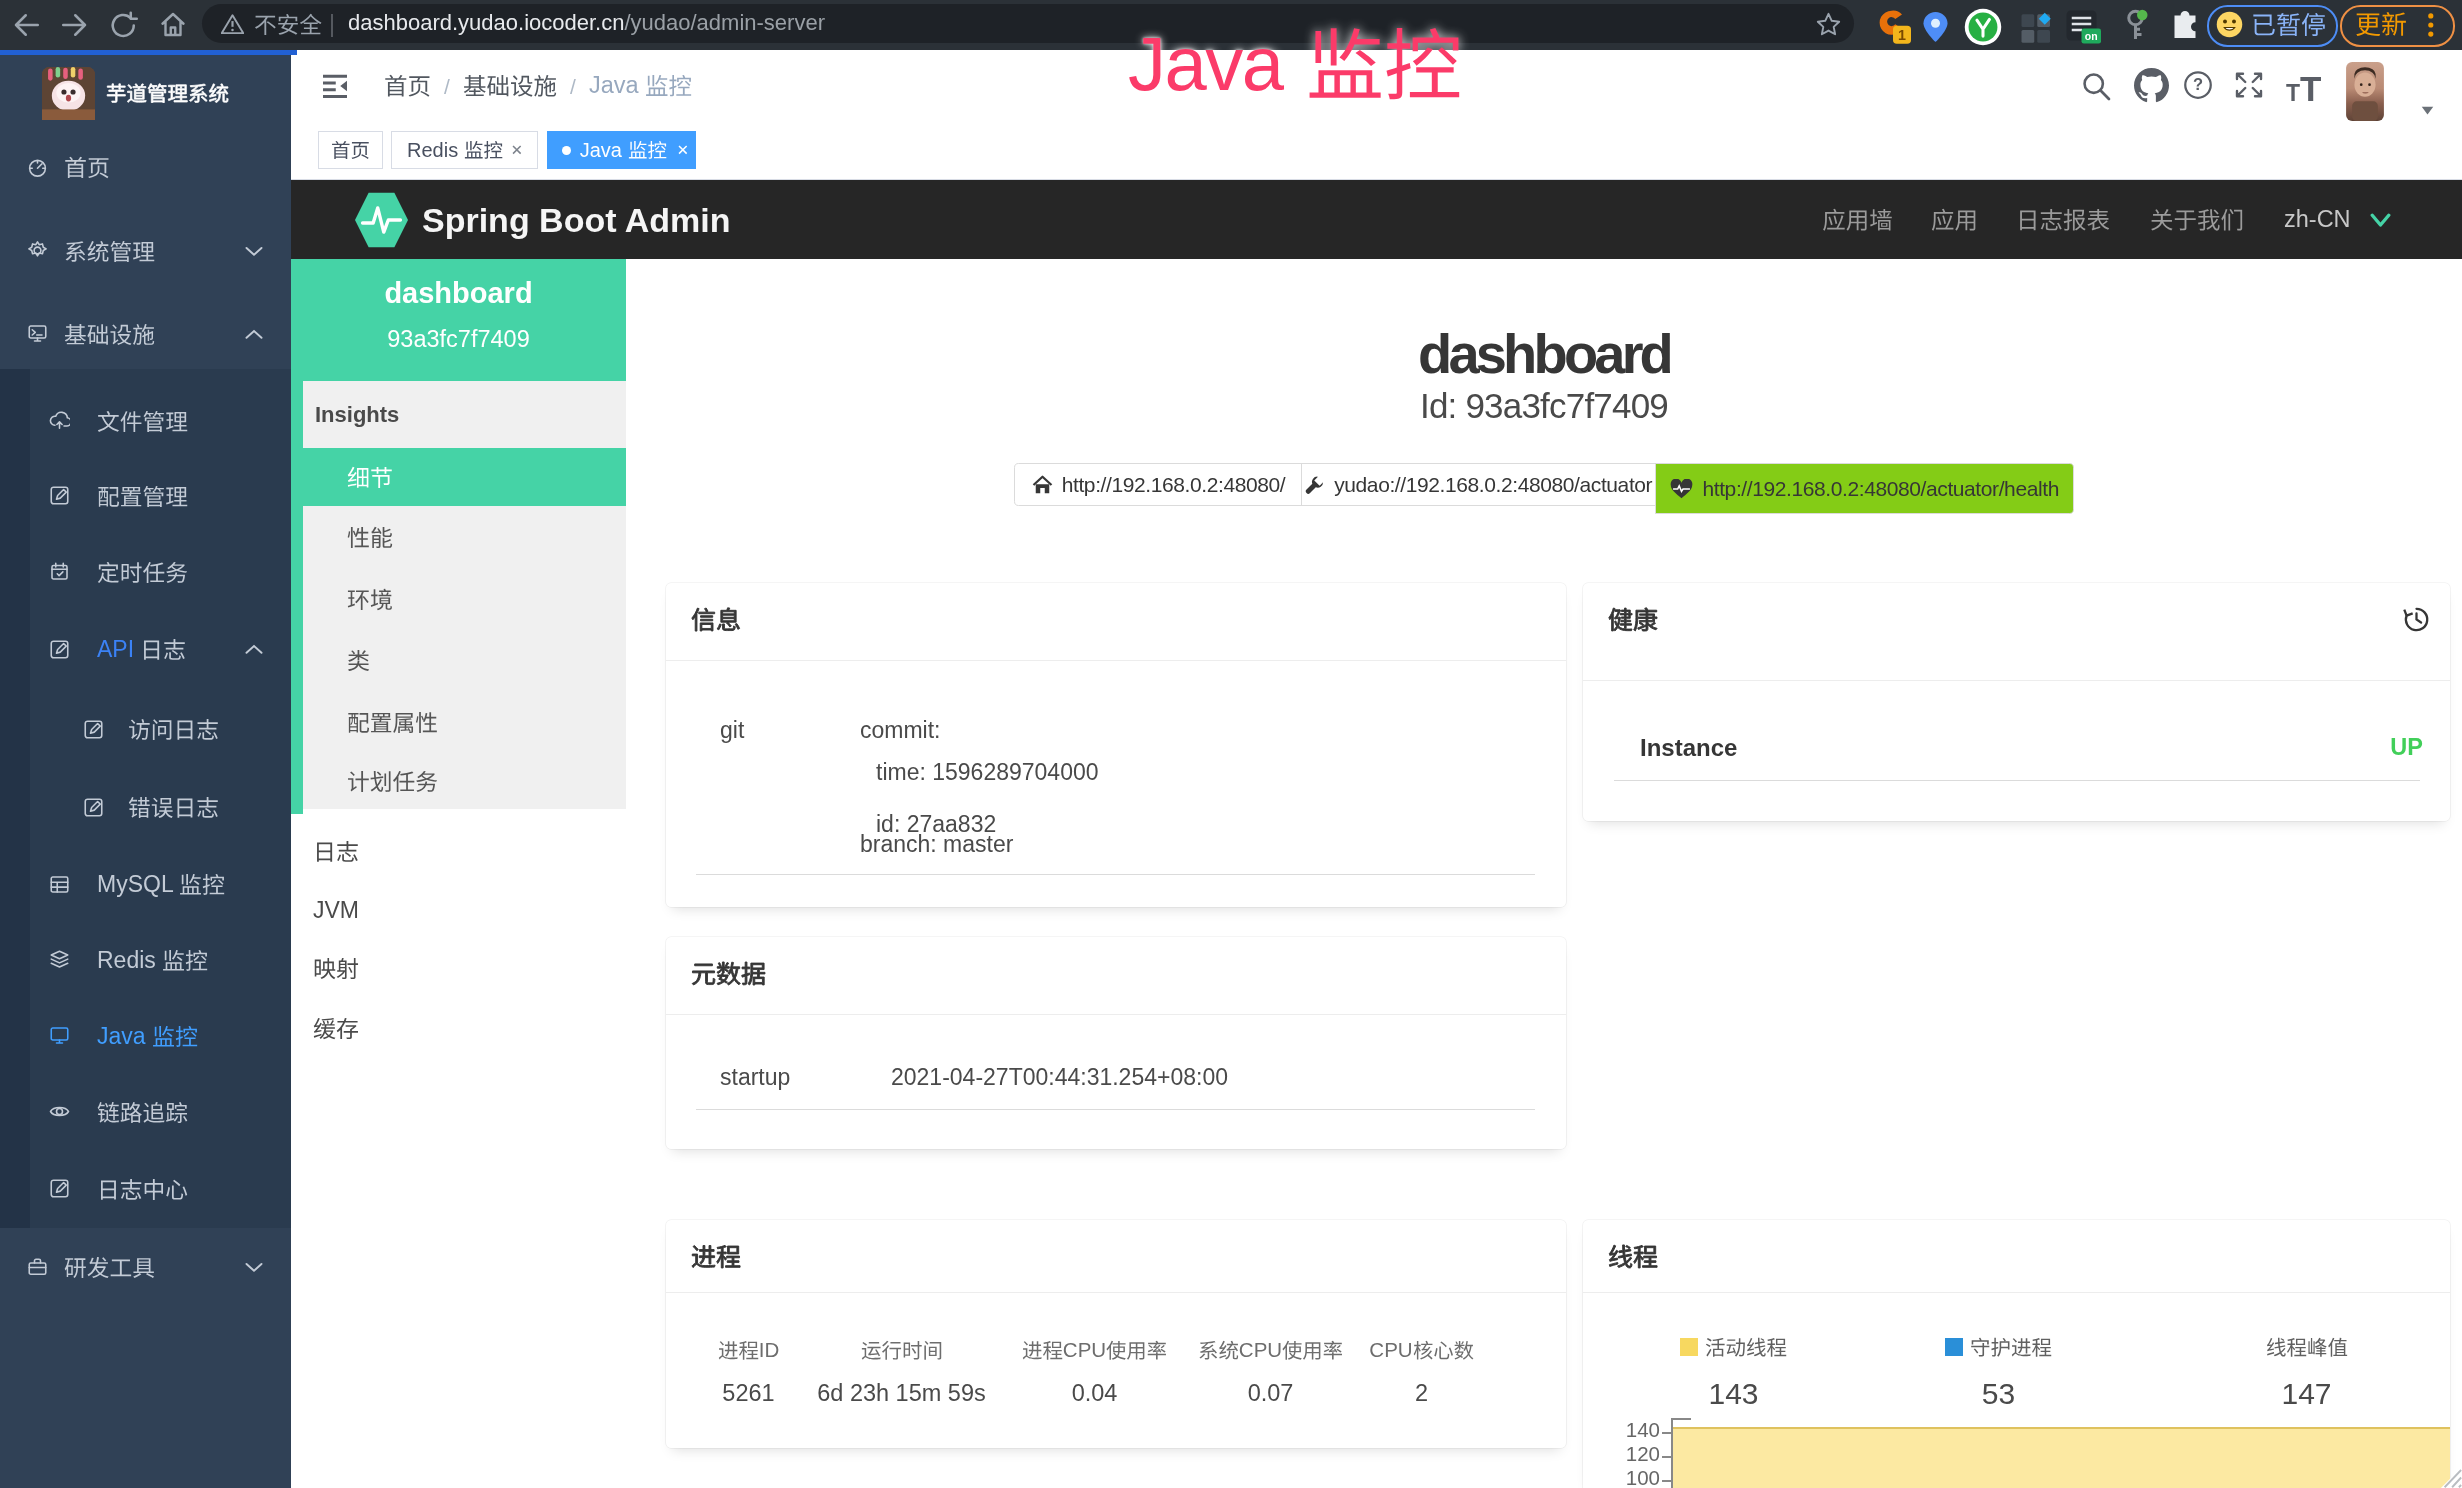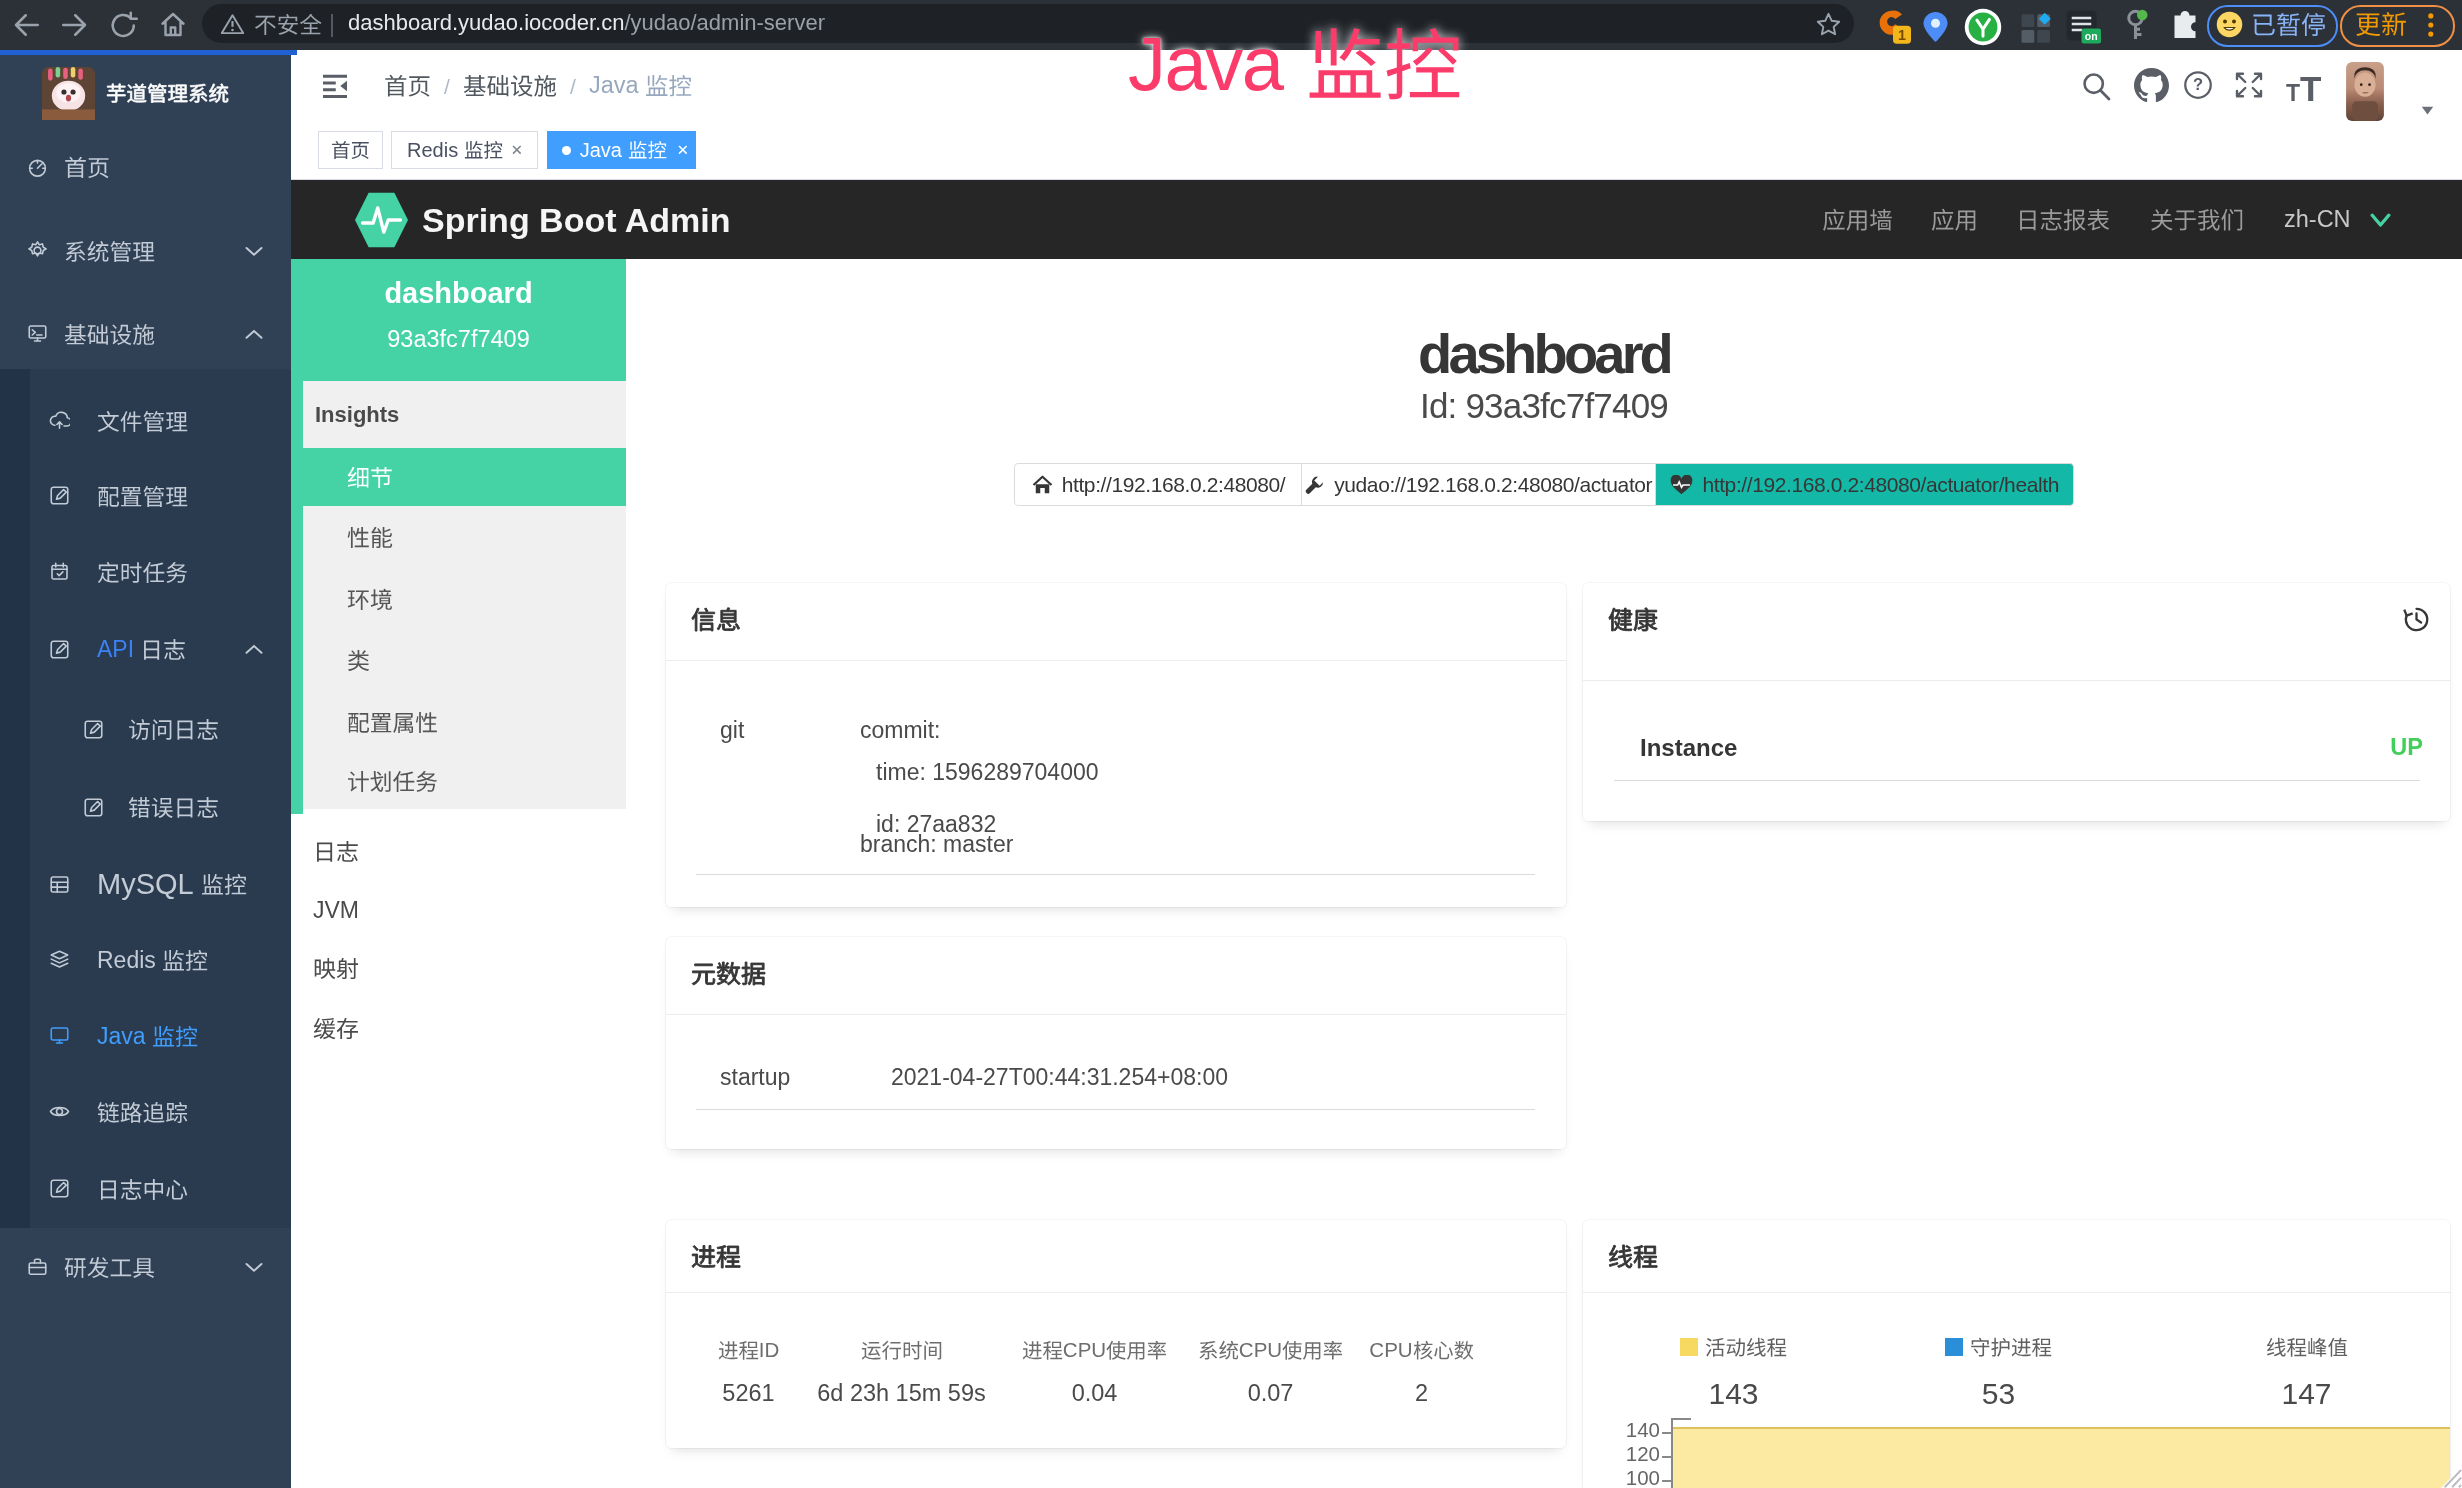--- a/index.html
+++ b/index.html
@@ -340,21 +340,21 @@
       <use href="#u8BEF" x="1000"></use>
       <use href="#u65E5" x="2000"></use>
       <use href="#u5FD7" x="3000"></use>
     </svg>
   </div>
 <svg class="a" style="left:49px;top:874px" width="21" height="21" viewBox="0 0 28 28">
     <rect x="3" y="4" width="22" height="20" rx="2" stroke="#c3cbd6" stroke-width="2.1" fill="none" stroke-linecap="round" stroke-linejoin="round"></rect>
     <path d="M3 11 h22 M11 11 v13 M3 17.5 h22" stroke="#c3cbd6" stroke-width="2.1" fill="none" stroke-linecap="round" stroke-linejoin="round"></path>
   </svg>
 <div style="position:absolute;left:97px;top:869px;height:30px;display:flex;align-items:center;">
-    <span style="font-size:29px;color:#c3cbd6;font-weight:400;line-height:1;white-space:pre;">MySQL </span>
+    <span style="font-size:23px;color:#c3cbd6;font-weight:400;line-height:1;white-space:pre;">MySQL </span>
     <svg class="cj" style="width:46px;height:23px;color:#c3cbd6;flex:none;" viewBox="0 -880 2000 1000">
       <use href="#u76D1" x="0"></use>
       <use href="#u63A7" x="1000"></use>
     </svg>
   </div>
 <svg class="a" style="left:49px;top:949px" width="21" height="21" viewBox="0 0 28 28">
     <path d="M14 3 L25 8 L14 13 L3 8 Z M3 13.5 l11 5 11 -5 M3 19 l11 5 11 -5" stroke="#c3cbd6" stroke-width="2.1" fill="none" stroke-linecap="round" stroke-linejoin="round"></path>
   </svg>
 <div style="position:absolute;left:97px;top:945px;height:30px;display:flex;align-items:center;">
     <span style="font-size:23px;color:#c3cbd6;font-weight:400;line-height:1;white-space:pre;">Redis </span>
@@ -622,21 +622,21 @@
       <path d="M5 12 V24 H11 V17 H17 V24 H23 V12" fill="#363636"></path>
     </svg>
     <span style="font-size:21px;color:#363636;margin-left:9px;letter-spacing:-0.4px;">http://192.168.0.2:48080/</span>
   </div>
 <div style="position:absolute;left:1302px;top:463px;width:355px;height:43px;border:0.8px solid #dbdbdb;margin-left:-0.8px;box-sizing:border-box;display:flex;align-items:center;justify-content:center;background:#fff;">
     <svg width="20" height="20" viewBox="0 0 26 26">
       <path d="M16 2 a7 7 0 0 0 -6.5 9.5 L2 19 a3 3 0 0 0 4.5 4.5 L14 16 A7 7 0 0 0 23.5 9.5 L19 14 L12 7 L16.5 2.5 Z" fill="#363636"></path>
     </svg>
     <span style="font-size:21px;color:#363636;margin-left:9px;letter-spacing:-0.4px;">yudao://192.168.0.2:48080/actuator</span>
   </div>
-<div style="position:absolute;left:1656px;top:463px;width:419px;height:43px;border:0.8px solid #dbdbdb;border-radius:0 4.6px 4.6px 0;margin-left:-0.8px;box-sizing:border-box;display:flex;align-items:center;justify-content:center;background:#14b8a6;">
+<div style="position:absolute;left:1656px;top:463px;width:419px;height:51px;border:0.8px solid #dbdbdb;border-radius:0 4.6px 4.6px 0;margin-left:-0.8px;box-sizing:border-box;display:flex;align-items:center;justify-content:center;background:#84cc16;">
     <svg width="23" height="20" viewBox="0 0 30 26">
       <path d="M15 25 C8 19 1 14 1 8 A6.5 6.5 0 0 1 15 5 A6.5 6.5 0 0 1 29 8 C29 14 22 19 15 25 Z" fill="#363636"></path>
       <path d="M4 13 h6 l2 -4 3 7 2 -3 h9" stroke="#fff" stroke-width="2" fill="none"></path>
     </svg>
     <span style="font-size:21px;color:#363636;margin-left:9px;letter-spacing:-0.4px;">http://192.168.0.2:48080/actuator/health</span>
   </div>
 <div style="position:absolute;left:666px;top:583px;width:900px;height:324px;background:#fff;border-radius:5.3px;box-shadow:0 0 0 0.8px rgba(10,10,10,.055), 0 7.6px 12px -6px rgba(10,10,10,.13);"></div>
 <div style="position:absolute;left:691px;top:604px;height:30px;display:flex;align-items:center;">
     <svg class="cj cjb" style="width:50px;height:25px;color:#363636;flex:none;" viewBox="0 -880 2000 1000">
       <use href="#u4FE1" x="0"></use>

